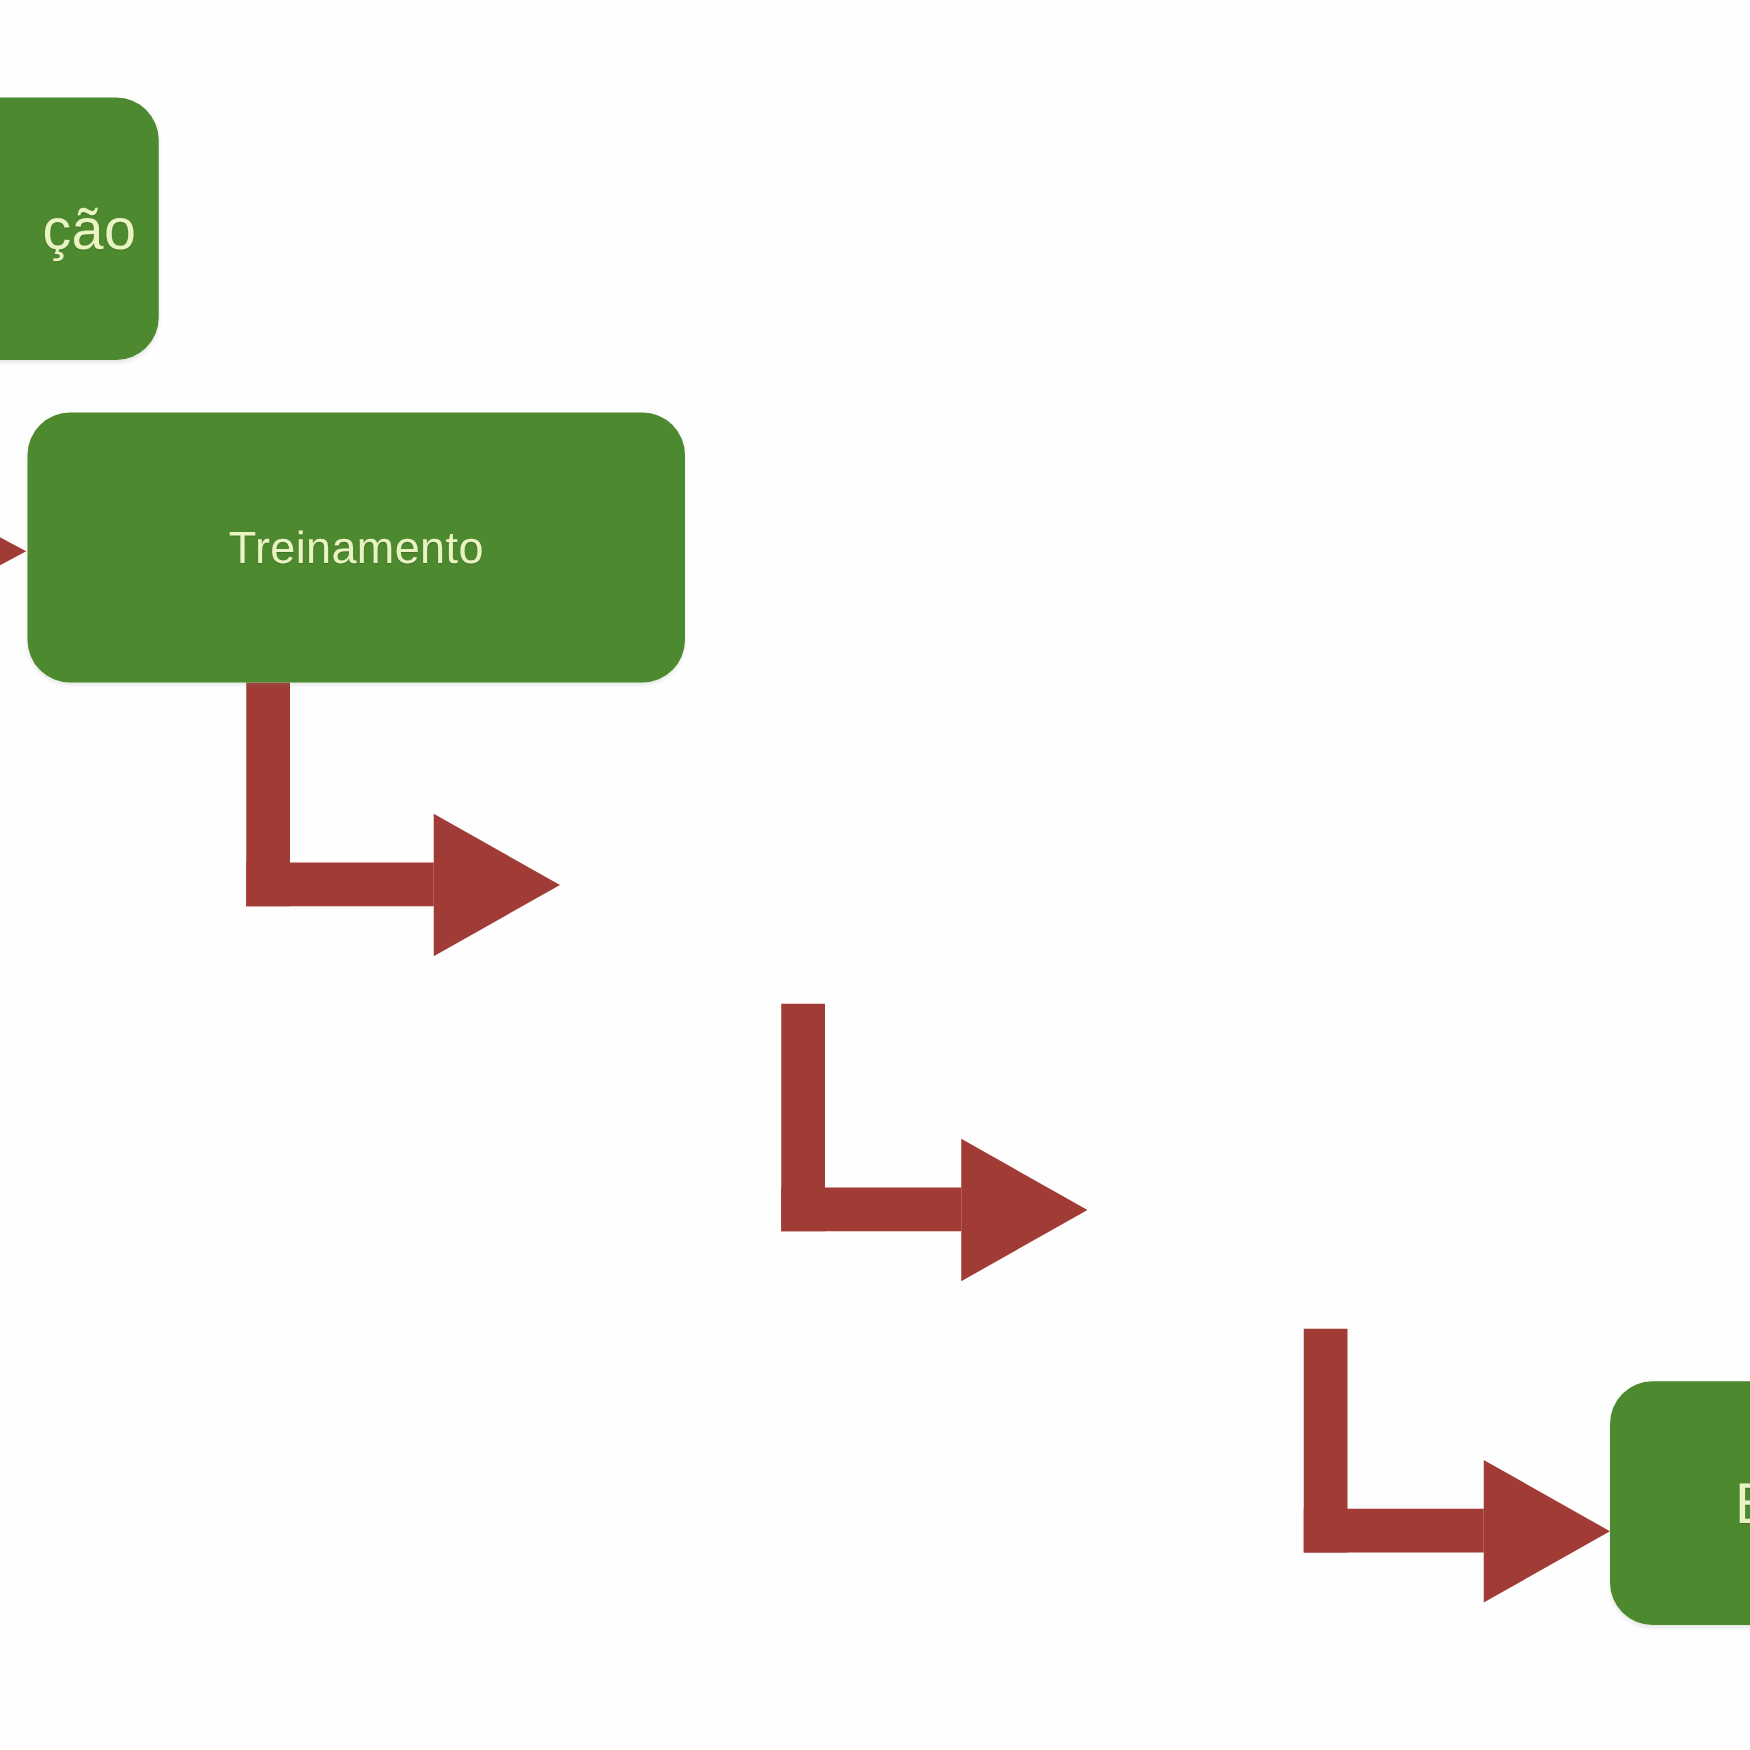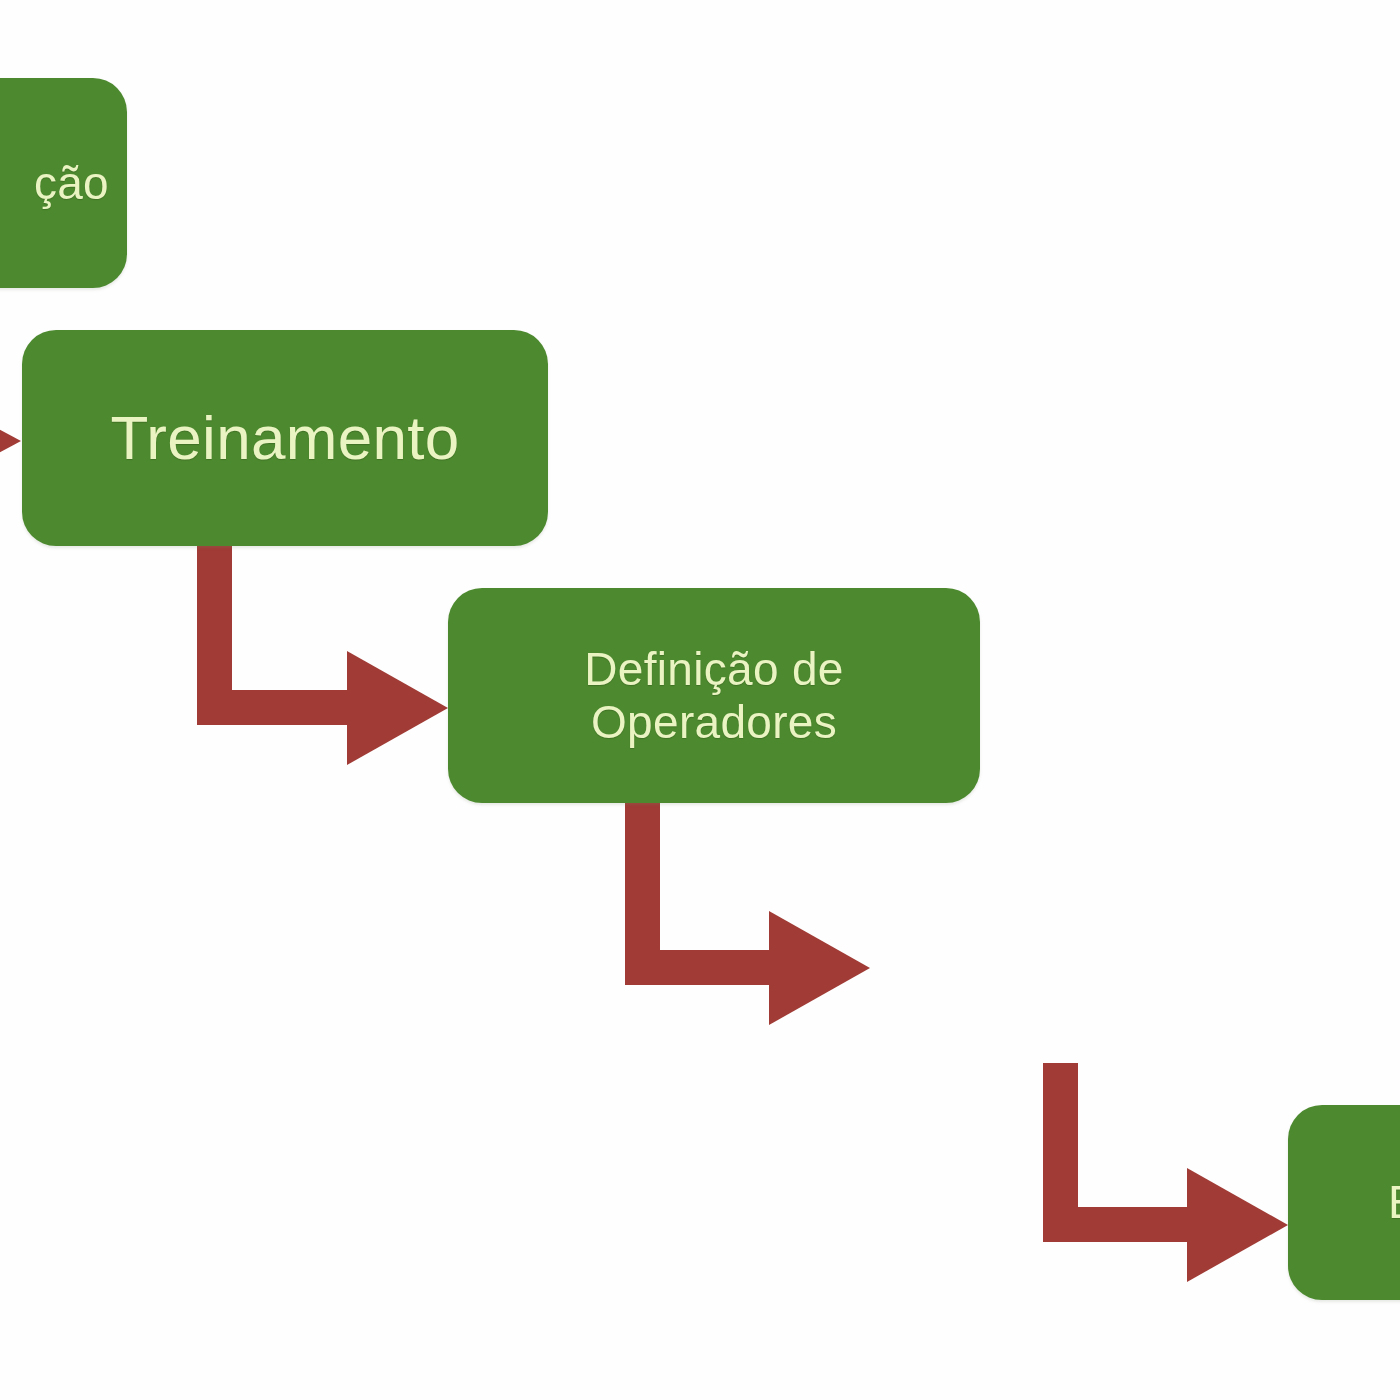--- a/index.html
+++ b/index.html
@@ -85,22 +85,18 @@
     </div>
     <div class="elbow" style="left: 0px; top: 0px; width: 1400px; height: 1400px; pointer-events: none;">
       <div class="vstem" style="left: 1043px; top: 1063px; width: 35px; height: 179px; background: rgb(160, 59, 53);"></div>
       <div class="hstem" style="left: 1043px; top: 1207px; height: 35px; width: 143.54px; background: rgb(160, 59, 53);"></div>
       <div class="head" style="left: 1186.54px; top: 1167.5px; border-width: 57px 0px 57px 101.46px; border-left-color: rgb(160, 59, 53);"></div>
     </div>
     <div class="node clip-left" style="left: -240px; top: 78px; width: 367px; height: 210px; background: rgb(77, 138, 47); justify-content: flex-end;">
       <div class="node-label" style="color: rgb(234, 243, 194); font-size: 46px; padding-right: 18px;">ção</div>
     </div>
     <div class="node" style="left: 22px; top: 330px; width: 526px; height: 216px; background: rgb(77, 138, 47);">
-      <div class="node-label" style="color: rgb(234, 243, 194); font-size: 62px;">Treinamento</div>
-    </div>
-    <div class="node" style="left: 448px; top: 588px; width: 532px; height: 215px; background: rgb(77, 138, 47);">
-      <div class="node-label" style="color: rgb(234, 243, 194); font-size: 46px;">Definição de
-Operadores</div>
+      <div class="node-label" style="color: rgb(234, 243, 194); font-size: 36px;">Treinamento</div>
     </div>
     <div class="node clip-right" style="left: 1288px; top: 1105px; width: 330px; height: 195px; background: rgb(77, 138, 47); justify-content: flex-start;">
       <div class="node-label" style="color: rgb(234, 243, 194); font-size: 46px; padding-left: 100px;">E</div>
     </div>
   </div>
 
 </body></html>

